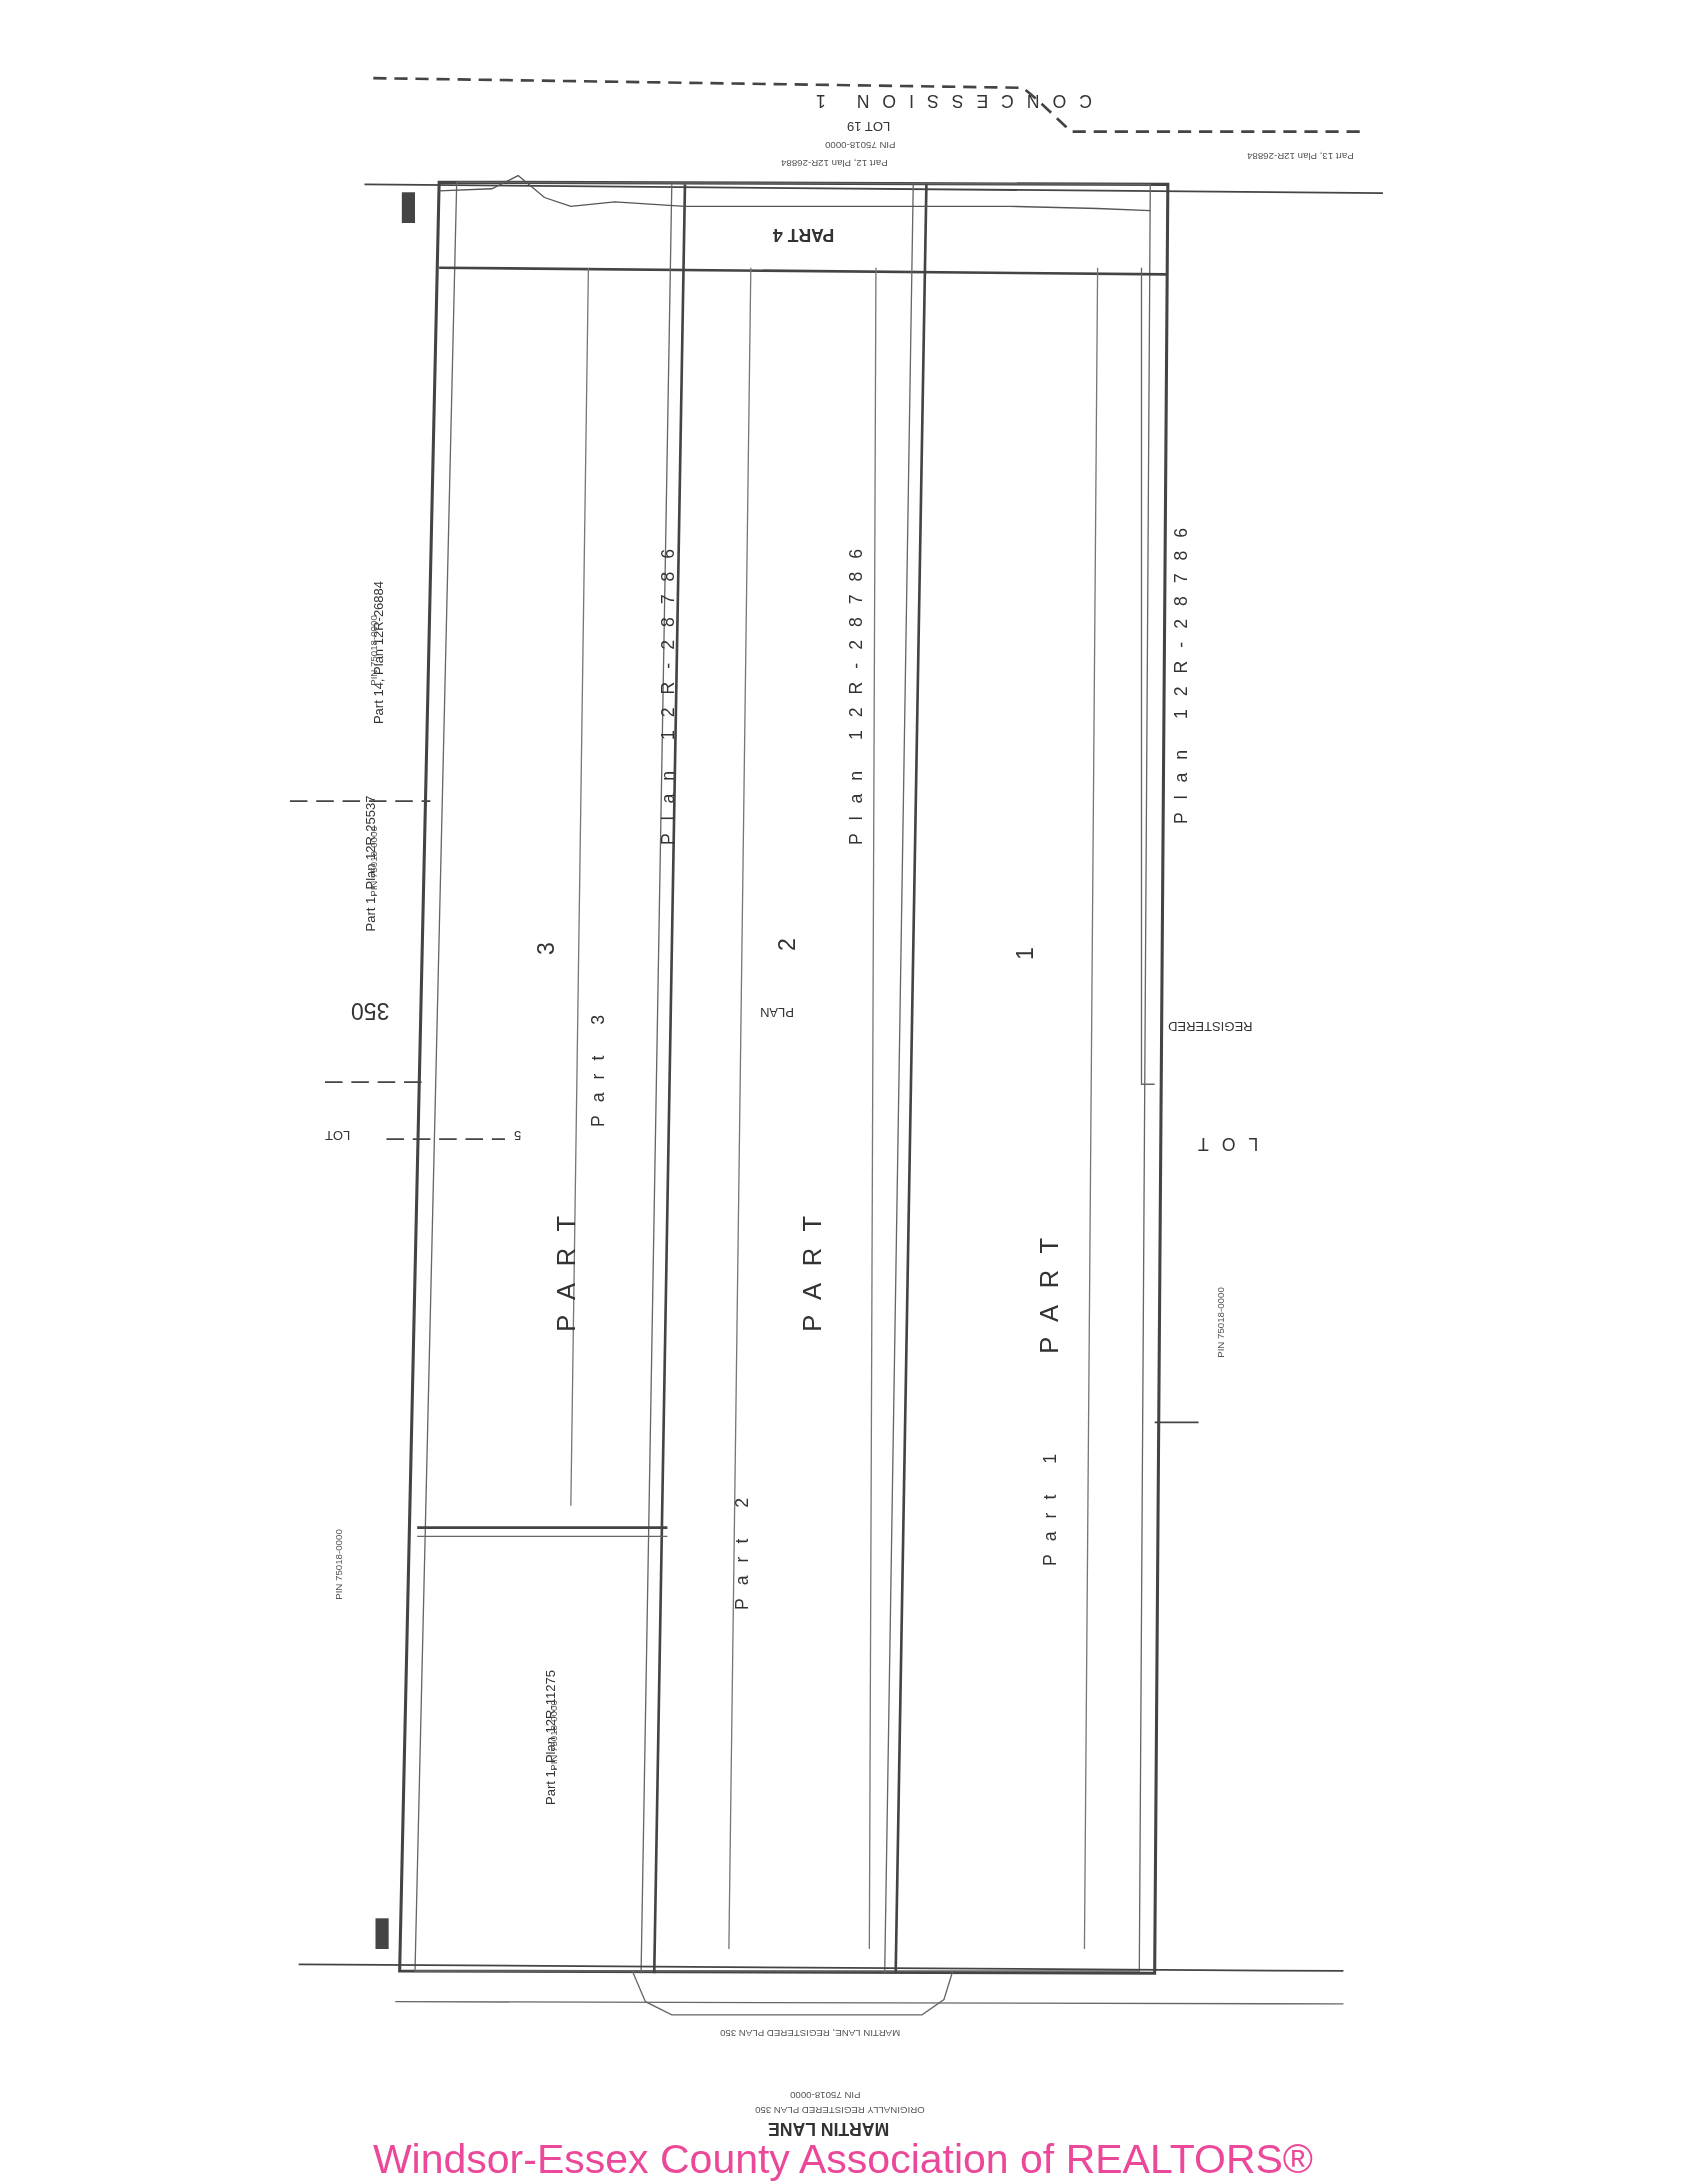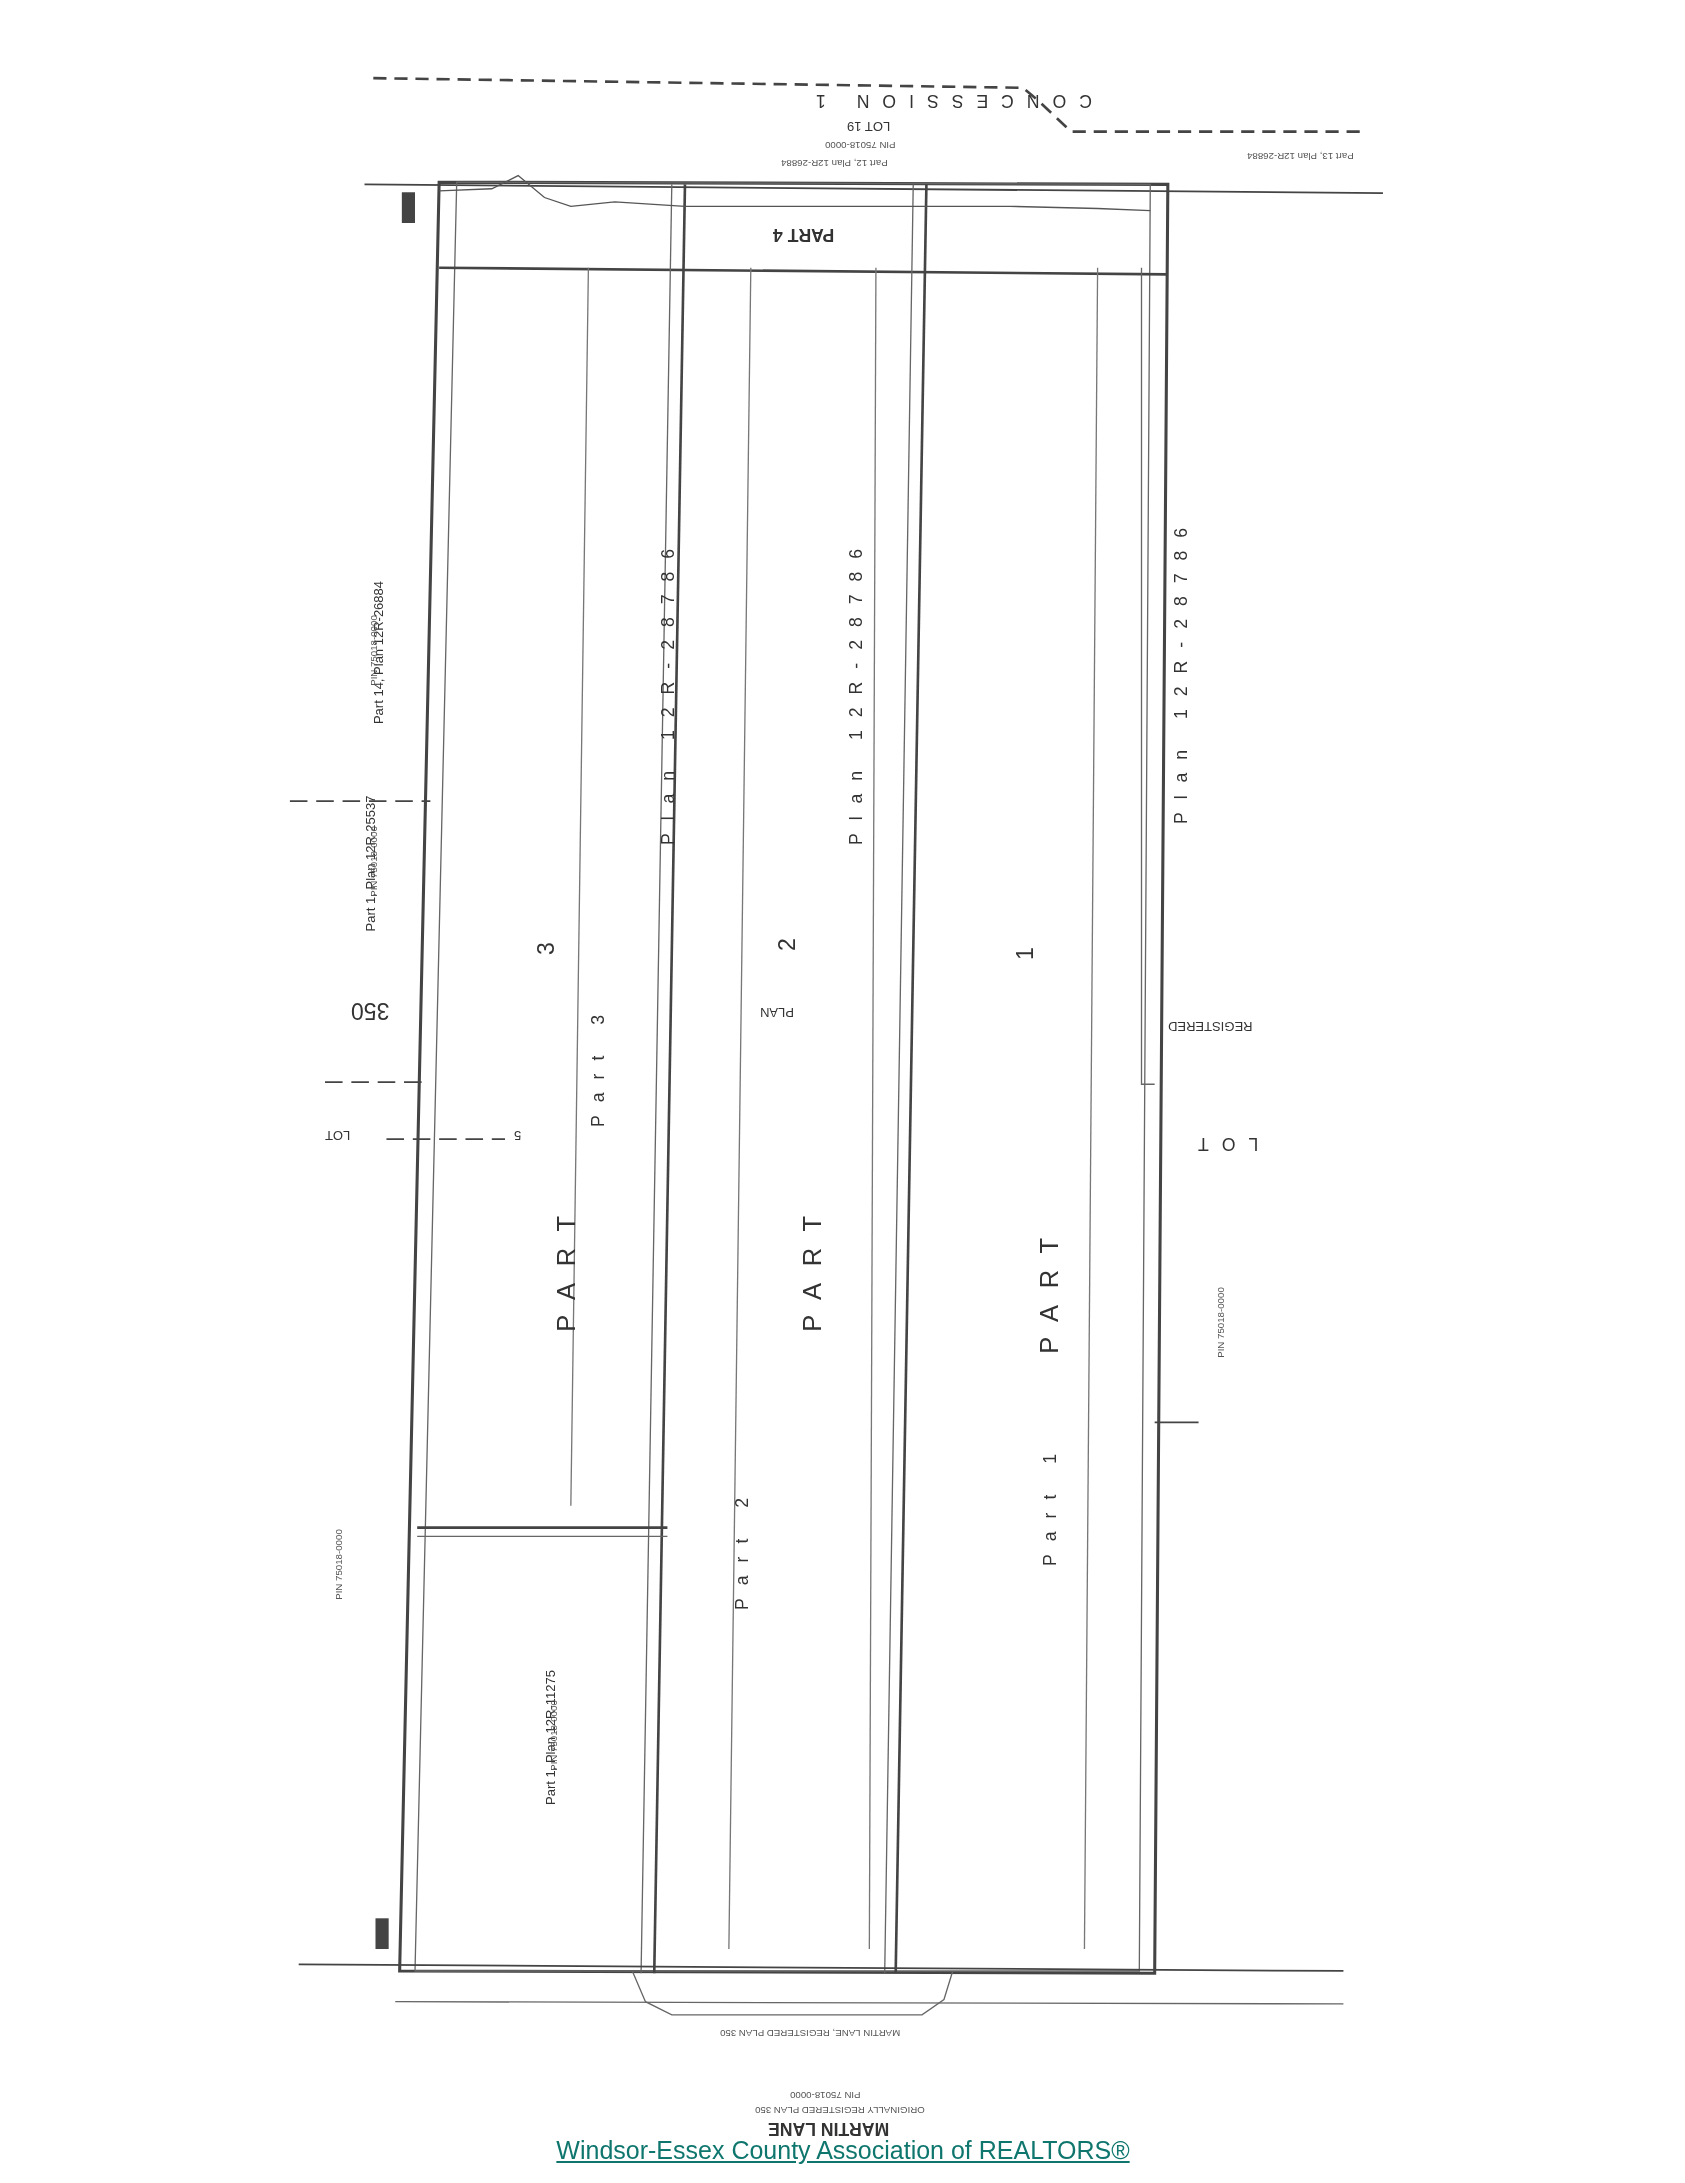--- a/index.html
+++ b/index.html
@@ -9,21 +9,21 @@
   .lbl { position: absolute; white-space: nowrap; color: #333;
          font-family: "Liberation Sans", sans-serif; }
   .rot180 { transform: rotate(180deg); transform-origin: center; }
   .rot270 { transform: rotate(-90deg); transform-origin: center; }
   .part-big { font-size: 25.5px; letter-spacing: 16.7px; }
   .num-big  { font-size: 23px; }
   .spaced   { font-size: 17.6px; letter-spacing: 13px; }
   .small    { font-size: 13px; }
   .tiny     { font-size: 9.7px; color: #555; }
   .watermark { position: absolute; left: 0; width: 1686px; top: 2136px; text-align: center;
-               font-size: 25px; color: #0f766e; font-family: "Liberation Sans", sans-serif; text-decoration: underline; }
+               font-size: 41px; color: #ec4899; font-family: "Liberation Sans", sans-serif; }
   .road { font-size: 17.6px; font-weight: bold; }
 </style>
 </head>
 <body>
 
 <svg id="plan" viewBox="0 0 3840 4973" xmlns="http://www.w3.org/2000/svg">
   <g stroke="#444" fill="none" stroke-width="5">
 
     <path d="M850 178 L2330 200 L2360 225 L2440 300 L3100 300" stroke-dasharray="30 18" stroke-width="6"></path>
 

